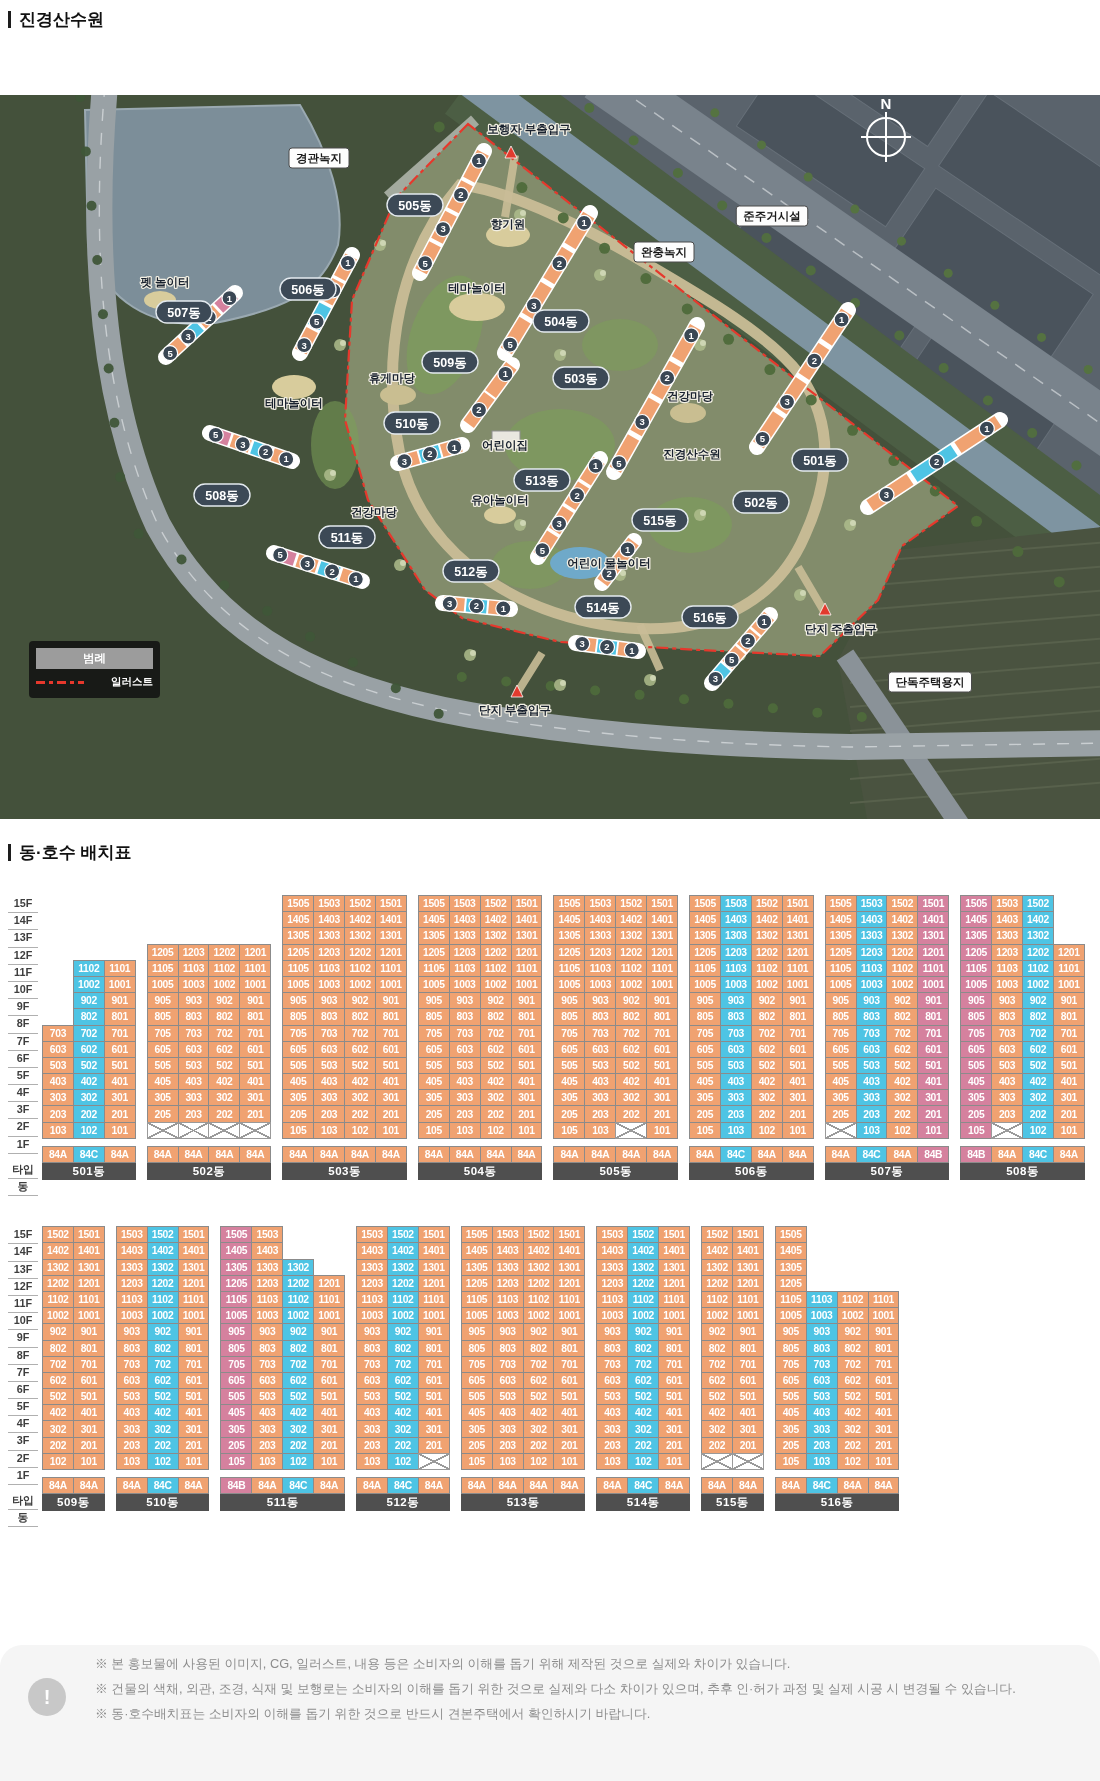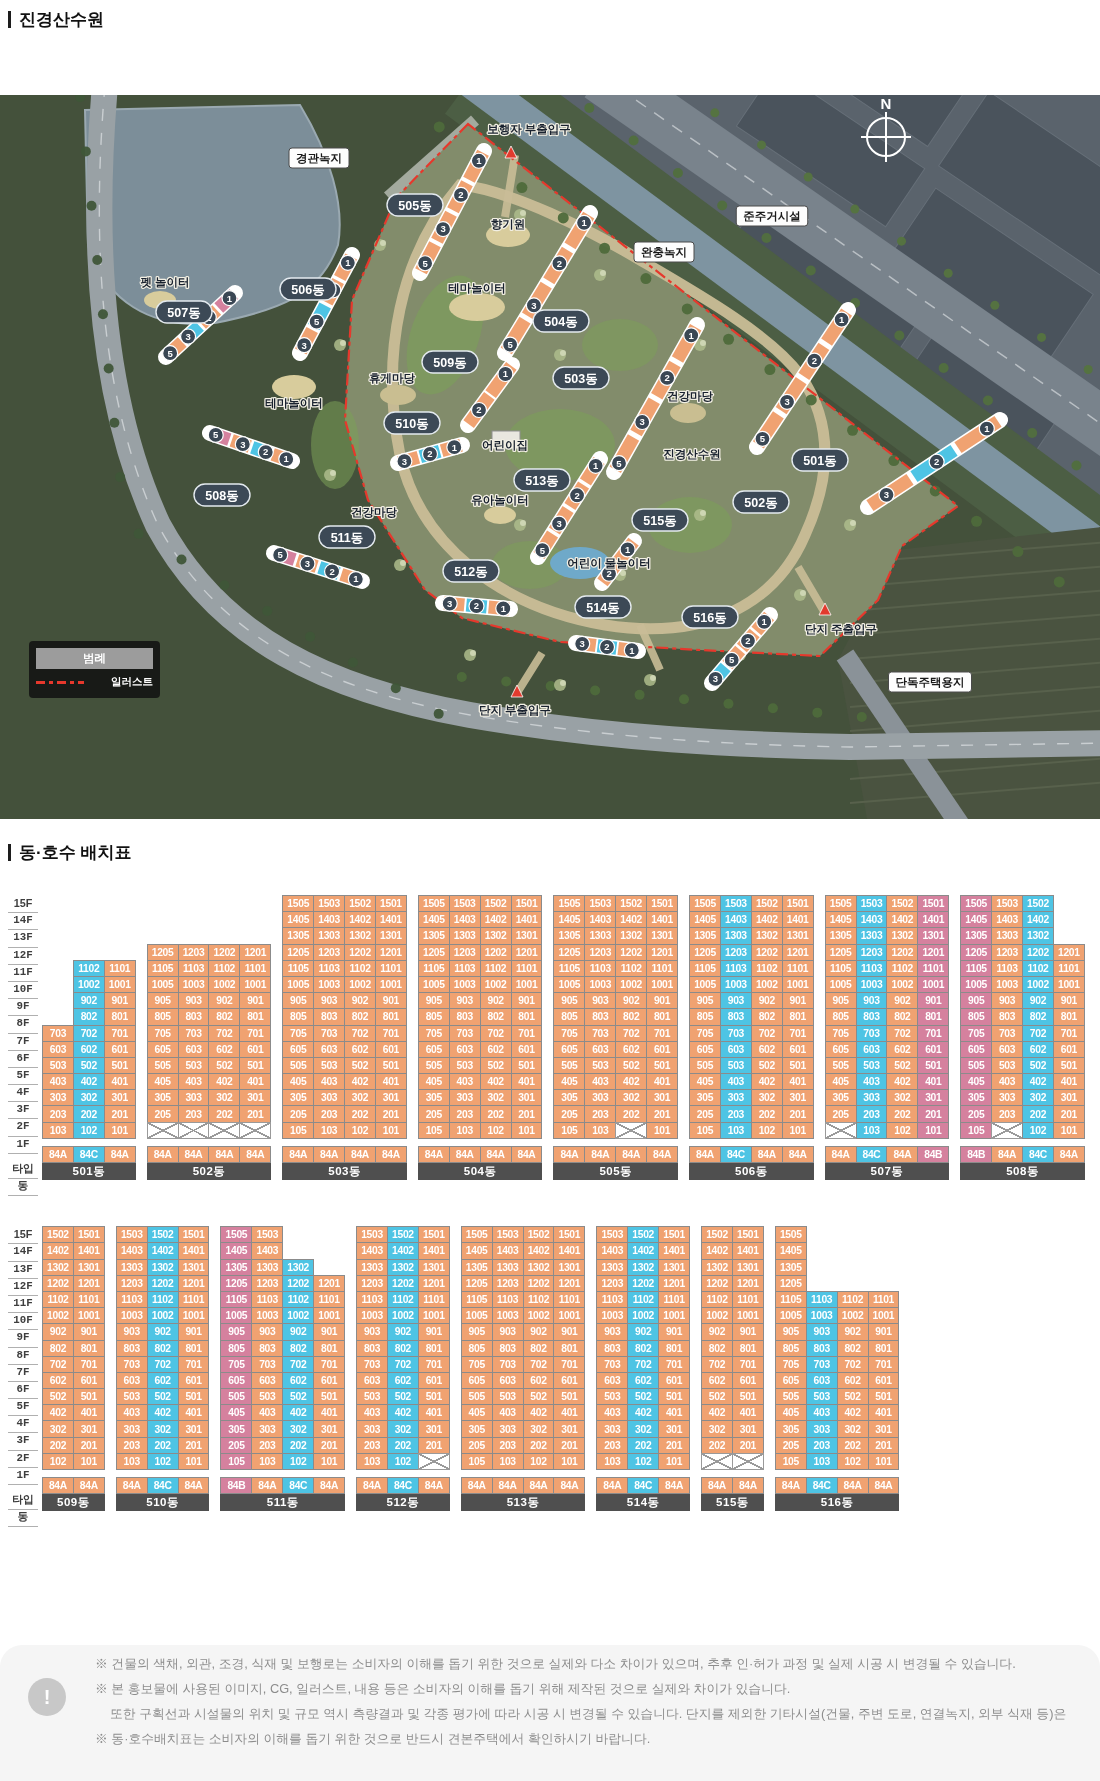--- a/index.html
+++ b/index.html
@@ -25,21 +25,21 @@
   .lg-dash{width:48px;height:3px;flex:none;
      background:repeating-linear-gradient(90deg,#E6382C 0 9px,transparent 9px 13px,#E6382C 13px 17px,transparent 17px 21px);}
   .lg-bl{flex:1;text-align:right;color:#fff;font-size:10.5px;font-weight:bold;}
   
   #tables{position:absolute;left:8px;top:895px;}
   .table-sec{display:flex;align-items:flex-start;}
   .table-sec.second{margin-top:30px;}
   .floor-col{width:30px;margin-right:4px;flex:none;}
   .fl{height:17.2px;border-bottom:1px solid #B0B0B0;text-align:center;font-size:10.8px;
       font-weight:bold;color:#3E3E3E;line-height:17px;}
-  .fl + .fl{margin-top:-1px;font-family:Liberation Mono, monospace;}
+  .fl + .fl{margin-top:-1px;}
   .fl.type-lab{margin-top:7px;}
   .bld{margin-right:11px;flex:none;}
   .b-row{display:flex;height:17.2px;}
   .b-row + .b-row{margin-top:-1px;}
   .u-cell{box-sizing:border-box;width:31.9px;height:17.2px;border:1px solid #8B8B8B;
           display:flex;align-items:center;justify-content:center;color:#fff;
           font-size:10.3px;font-weight:bold;letter-spacing:-.3px;flex:none;}
   .u-cell + .u-cell{margin-left:-1px;}
   .u-cell.ghost{border-color:transparent;background:transparent;}
   .u-cell.xcell{border-color:#9A9A9A;background-color:#fff;background-image:
@@ -2196,18 +2196,17 @@
           <div class="u-cell" style="background: rgb(240, 162, 113);">84A</div>
         </div>
         <div class="dong-bar">516동</div>
       </div>
     </div>
   </div>
 
 <div id="footer">
   <div class="warn">!</div>
   <div class="lines">
+    <p>※ 본 홍보물에 사용된 이미지, CG, 일러스트, 내용 등은 소비자의 이해를 돕기 위해 제작된 것으로 실제와 차이가 있습니다.</p>
     <p>※ 건물의 색채, 외관, 조경, 식재 및 보행로는 소비자의 이해를 돕기 위한 것으로 실제와 다소 차이가 있으며, 추후 인·허가 과정 및 실제 시공 시 변경될 수 있습니다.</p>
-    <p>※ 본 홍보물에 사용된 이미지, CG, 일러스트, 내용 등은 소비자의 이해를 돕기 위해 제작된 것으로 실제와 차이가 있습니다.</p>
-    <p class="cont">또한 구획선과 시설물의 위치 및 규모 역시 측량결과 및 각종 평가에 따라 시공 시 변경될 수 있습니다. 단지를 제외한 기타시설(건물, 주변 도로, 연결녹지, 외부 식재 등)은</p>
     <p>※ 동·호수배치표는 소비자의 이해를 돕기 위한 것으로 반드시 견본주택에서 확인하시기 바랍니다.</p>
   </div>
 </div>
 
 </body></html>

